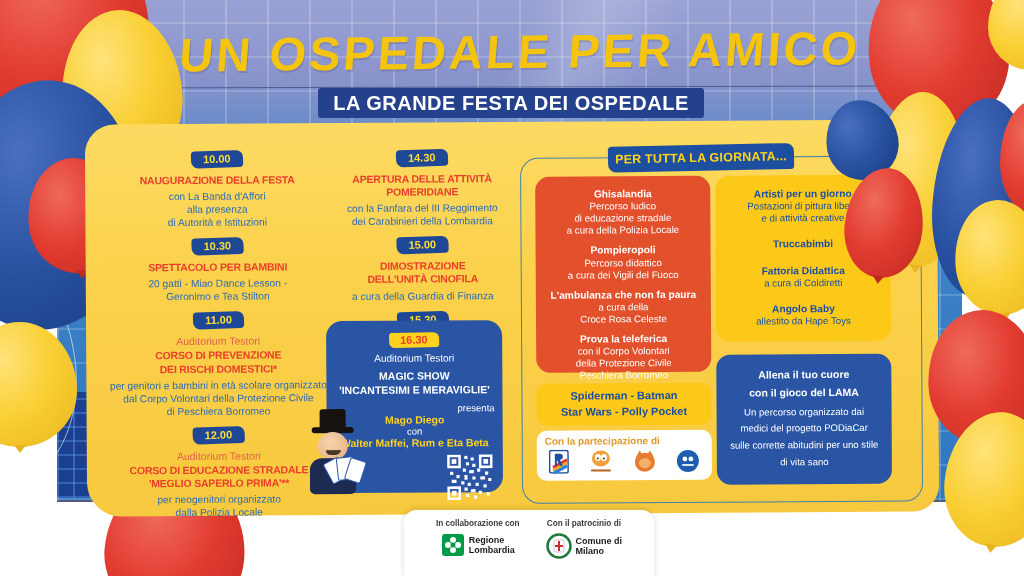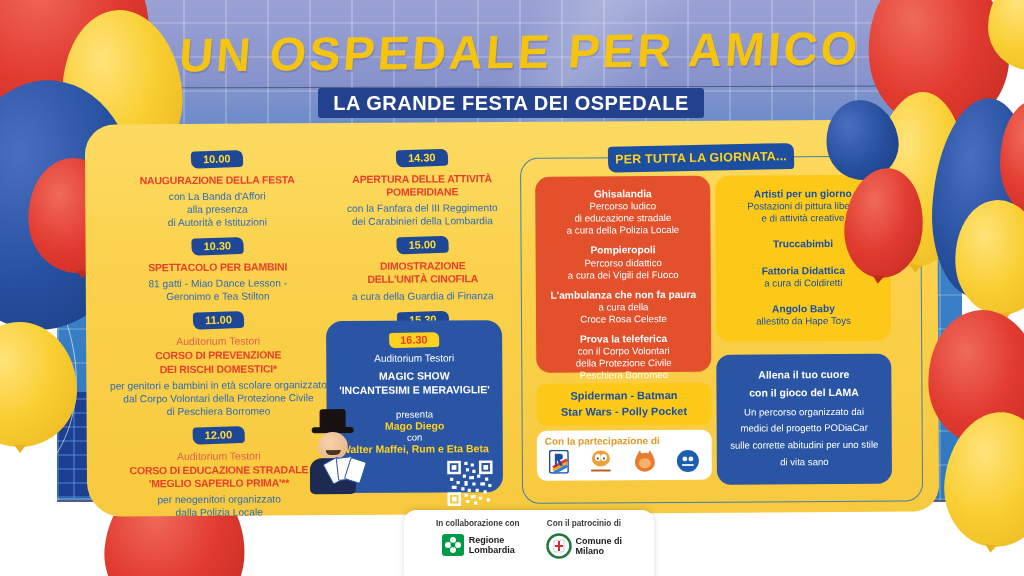--- a/index.html
+++ b/index.html
@@ -41,21 +41,21 @@
   .heading{font-size:10.5px;font-weight:bold;color:#E8402C;letter-spacing:-.2px;
     white-space:pre-line;line-height:1.25;}
   .btext{font-size:10.2px;color:#2E6CB6;margin-top:3px;white-space:pre-line;line-height:1.28;}
   
   .magic-card{position:absolute;left:240px;top:198px;width:176px;height:172px;background:#2A55A5;
     border-radius:16px;color:#fff;text-align:center;padding:9px 8px 8px;box-sizing:border-box;}
   .magic-badge{display:inline-block;background:#FFD21E;color:#E8402C;font-weight:bold;font-size:11px;
     padding:1px 11px 2px;border-radius:3px 6px 3px 6px;transform:rotate(-1deg);}
   .magic-venue{font-size:10px;margin:5px 0 6px;}
   .magic-title{font-size:10.5px;font-weight:bold;white-space:pre-line;line-height:1.3;}
-  .magic-presenta{font-size:9.5px;margin-top:12px;}
+  .magic-presenta{font-size:9.5px;margin-top:6px;text-align:right;}
   .magic-performer{font-size:10.5px;font-weight:bold;color:#FFD21E;}
   .magic-con{font-size:9.5px;}
   .magic-co{font-size:10.5px;font-weight:bold;color:#FFD21E;}
   .magic-bottom{display:flex;justify-content:flex-end;align-items:center;gap:5px;margin-top:6px;padding-right:2px;}
   .magic-notes{text-align:right;width:78px;font-size:6.3px;line-height:1.3;}
   .magic-entry{font-weight:bold;font-size:7.2px;white-space:pre-line;}
   .magic-booking{white-space:pre-line;font-weight:bold;opacity:.95;}
   .qr{width:46px;height:46px;flex:0 0 auto;}
   
   .magician{position:absolute;left:-30px;bottom:-4px;width:72px;height:88px;}
@@ -142,21 +142,21 @@
 
     <div class="col col-left">
       <span class="badge">10.00</span>
       <div class="heading">NAUGURAZIONE DELLA FESTA</div>
       <div class="btext">con La Banda d'Affori
 alla presenza
 di Autorità e Istituzioni</div>
 
       <span class="badge">10.30</span>
       <div class="heading">SPETTACOLO PER BAMBINI</div>
-      <div class="btext">81 gatti - Miao Dance Lesson -
+      <div class="btext">20 gatti - Miao Dance Lesson -
 Geronimo e Tea Stilton</div>
 
       <span class="badge">11.00</span>
       <div class="venue">Auditorium Testori</div>
       <div class="heading">CORSO DI PREVENZIONE
 DEI RISCHI DOMESTICI*</div>
       <div class="btext">per genitori e bambini in età scolare organizzato
 dal Corpo Volontari della Protezione Civile
 di Peschiera Borromeo</div>
 

